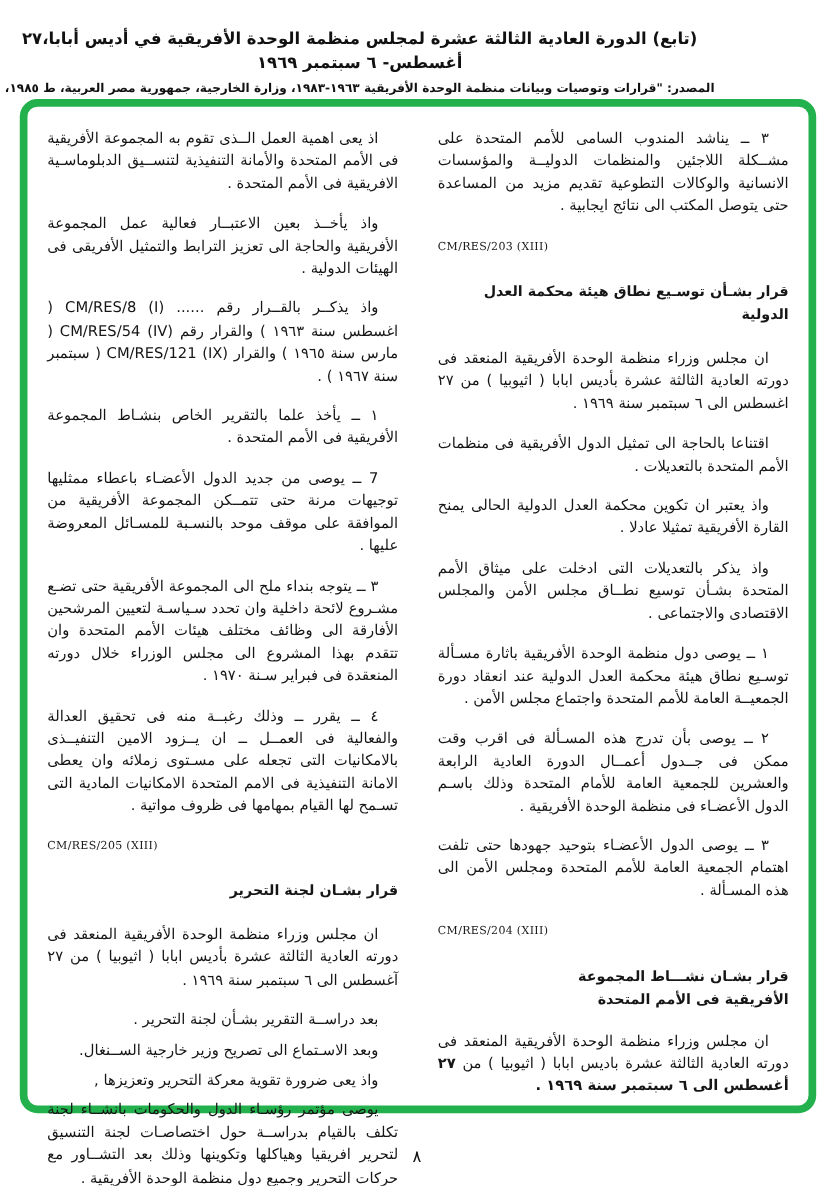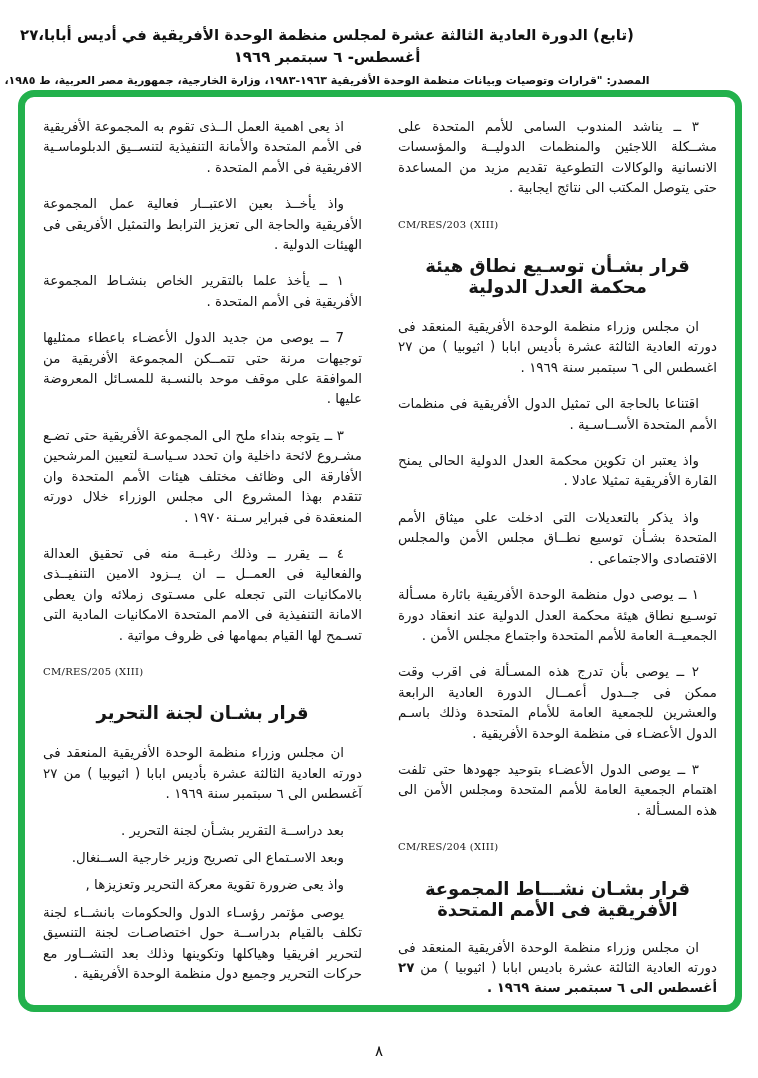--- a/index.html
+++ b/index.html
@@ -35,22 +35,22 @@
   }
   .para{margin:0 0 16px;text-indent:18px;}
   .para.tight{margin-bottom:7px;}
   .code{
     direction:ltr;text-align:left;text-indent:0;
     font-family:"DejaVu Serif",serif;
     font-size:10px;letter-spacing:.3px;
     margin:6px 0 20px;
   }
   .heading{
-    font-weight:bold;text-align:center;text-indent:0;
-    font-size:18px;line-height:21px;
+    font-weight:bold;text-align:right;text-indent:0;
+    font-size:13px;line-height:21px;
     margin:0 0 20px;
   }
   .heading.multiline{margin-bottom:18px;}
   .bold{font-weight:bold;}
   .page-number{
     position:absolute;left:0;bottom:18px;width:758px;
     text-align:center;font-size:15px;color:#111;
   }
 </style>
 </head>
@@ -62,40 +62,41 @@
 </div>
 
 <div class="frame">
   <div class="cols">
 
     <div class="col">
       <div class="para">٣ ــ يناشد المندوب السامى للأمم المتحدة على مشــكلة اللاجئين والمنظمات الدوليــة والمؤسسات الانسانية والوكالات التطوعية تقديم مزيد من المساعدة حتى يتوصل المكتب الى نتائج ايجابية .</div>
       <div class="code">CM/RES/203 (XIII)</div>
       <div class="heading">قرار بشـأن توسـيع نطاق هيئة محكمة العدل الدولية</div>
       <div class="para">ان مجلس وزراء منظمة الوحدة الأفريقية المنعقد فى دورته العادية الثالثة عشرة بأديس ابابا ( اثيوبيا ) من ٢٧ اغسطس الى ٦ سبتمبر سنة ١٩٦٩ .</div>
-      <div class="para">اقتناعا بالحاجة الى تمثيل الدول الأفريقية فى منظمات الأمم المتحدة الأســاسـية .</div>
+      <div class="para">اقتناعا بالحاجة الى تمثيل الدول الأفريقية فى منظمات الأمم المتحدة بالتعديلات .</div>
       <div class="para">واذ يعتبر ان تكوين محكمة العدل الدولية الحالى يمنح القارة الأفريقية تمثيلا عادلا .</div>
       <div class="para">واذ يذكر بالتعديلات التى ادخلت على ميثاق الأمم المتحدة بشـأن توسيع نطــاق مجلس الأمن والمجلس الاقتصادى والاجتماعى .</div>
       <div class="para">١ ــ يوصى دول منظمة الوحدة الأفريقية باثارة مسـألة توسـيع نطاق هيئة محكمة العدل الدولية عند انعقاد دورة الجمعيــة العامة للأمم المتحدة واجتماع مجلس الأمن .</div>
       <div class="para">٢ ــ يوصى بأن تدرج هذه المسـألة فى اقرب وقت ممكن فى جــدول أعمــال الدورة العادية الرابعة والعشرين للجمعية العامة للأمام المتحدة وذلك باسـم الدول الأعضـاء فى منظمة الوحدة الأفريقية .</div>
       <div class="para">٣ ــ يوصى الدول الأعضـاء بتوحيد جهودها حتى تلفت اهتمام الجمعية  العامة للأمم المتحدة ومجلس الأمن الى هذه المسـألة .</div>
       <div class="code">CM/RES/204 (XIII)</div>
       <div class="heading multiline">
         <span>قرار بشـان نشـــاط المجموعة</span><br>
         <span>الأفريقية فى الأمم المتحدة</span>
       </div>
       <div class="para">
         <span>ان مجلس وزراء منظمة الوحدة الأفريقية المنعقد فى دورته العادية الثالثة عشرة باديس ابابا ( اثيوبيا ) من </span>
         <span class="bold">٢٧ أغسطس الى ٦ سبتمبر سنة ١٩٦٩ .</span>
       </div>
     </div>
 
     <div class="col">
       <div class="para">اذ يعى اهمية العمل الــذى تقوم به المجموعة الأفريقية فى الأمم المتحدة والأمانة التنفيذية لتنســيق الدبلوماسـية الافريقية فى الأمم المتحدة .</div>
       <div class="para">واذ يأخــذ بعين الاعتبــار فعالية عمل المجموعة الأفريقية والحاجة الى تعزيز الترابط والتمثيل الأفريقى فى الهيئات الدولية .</div>
+      <div class="para">واذ يذكــر بالقــرار رقم ...... CM/RES/8 (I) ( اغسطس سنة ١٩٦٣ ) والقرار رقم CM/RES/54 (IV) ( مارس سنة ١٩٦٥ ) والقرار CM/RES/121 (IX) ( سبتمبر سنة ١٩٦٧ ) .</div>
       <div class="para">١ ــ يأخذ علما بالتقرير الخاص بنشـاط المجموعة الأفريقية فى الأمم المتحدة .</div>
       <div class="para">7 ــ يوصى من جديد الدول الأعضـاء باعطاء ممثليها توجيهات مرنة حتى تتمــكن المجموعة الأفريقية من الموافقة على موقف موحد بالنسـبة للمسـائل المعروضة عليها .</div>
       <div class="para">٣ ــ يتوجه بنداء ملح الى المجموعة الأفريقية حتى تضـع مشـروع لائحة داخلية وان تحدد سـياسـة لتعيين المرشحين الأفارقة الى وظائف مختلف هيئات الأمم المتحدة وان تتقدم بهذا المشروع الى مجلس الوزراء خلال دورته المنعقدة فى فبراير سـنة ١٩٧٠ .</div>
       <div class="para">٤ ــ يقرر ــ وذلك رغبــة منه فى تحقيق العدالة والفعالية فى العمــل ــ ان يــزود الامين التنفيــذى بالامكانيات التى تجعله على مسـتوى زملائه وان يعطى الامانة التنفيذية فى الامم المتحدة الامكانيات المادية التى تسـمح لها القيام بمهامها فى ظروف مواتية .</div>
       <div class="code">CM/RES/205 (XIII)</div>
       <div class="heading">قرار بشـان لجنة التحرير</div>
       <div class="para">ان مجلس وزراء منظمة الوحدة الأفريقية المنعقد فى دورته العادية الثالثة عشرة بأديس ابابا ( اثيوبيا ) من ٢٧ آغسطس الى ٦ سبتمبر سنة ١٩٦٩ .</div>
       <div class="para tight">بعد دراســة التقرير بشـأن لجنة التحرير .</div>
       <div class="para tight">وبعد الاسـتماع الى تصريح وزير خارجية الســنغال.</div>
       <div class="para tight">واذ يعى ضرورة تقوية معركة التحرير وتعزيزها ,</div>

